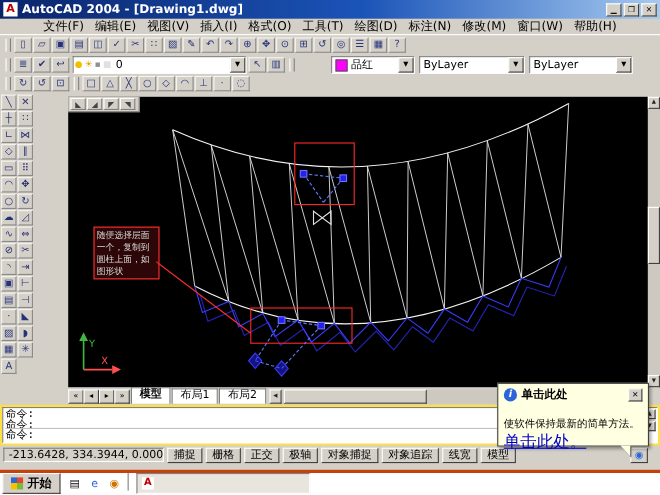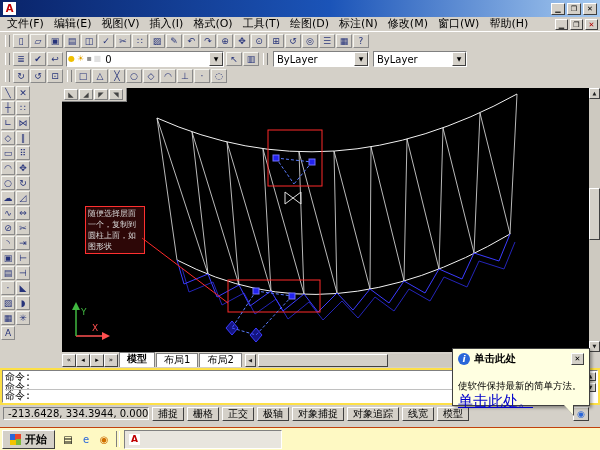--- a/index.html
+++ b/index.html
@@ -10,21 +10,21 @@
             background:linear-gradient(90deg,#0a246a 0%,#1b54b8 55%,#a6caf0 100%);
             display:flex;align-items:center;padding:0 3px;color:#fff;}
   .appicon{width:13px;height:13px;background:#fff;color:#c00000;font-weight:bold;font-size:10px;
            line-height:13px;text-align:center;margin-right:4px;flex:none;}
   .titletext{font-weight:bold;font-size:11px;white-space:nowrap;}
   .wincontrols{margin-left:auto;display:flex;gap:2px;}
   .wbtn{width:14px;height:12px;background:#d4d0c8;border:1px solid;border-color:#fff #404040 #404040 #fff;
         font-size:7px;line-height:10px;text-align:center;color:#000;box-sizing:border-box;}
   
   .menubar{position:absolute;left:0;top:17px;width:100%;height:15px;display:flex;align-items:center;
-           box-sizing:border-box;padding:0 2px;border-bottom:1px solid #fff;overflow:hidden;}
+           box-sizing:border-box;padding:0 2px;border-bottom:1px solid #fff;overflow:hidden;flex-direction:column;}
   .menuitems{display:flex;}
   .menu-item{padding:0 5px;font-size:11px;line-height:14px;white-space:nowrap;}
   .mdi .wbtn{width:13px;height:11px;}
   
   .tbrow{position:absolute;left:0;width:100%;display:flex;align-items:center;box-sizing:border-box;padding-left:2px;}
   .tbrow1{top:32px;height:18px;}
   .tbrow2{top:50px;height:18px;}
   .tbrow3{top:68px;height:16px;}
   .grip{width:3px;height:12px;border-left:1px solid #fff;border-right:1px solid #808080;margin:0 3px;flex:none;}
   .tbgroup{display:flex;align-items:center;}
@@ -107,22 +107,22 @@
   .binfo{flex:none;width:12px;height:12px;border-radius:50%;background:#2a66d9;color:#fff;font-size:9px;
          font-style:italic;font-weight:bold;text-align:center;line-height:12px;}
   .bclose{margin-left:auto;width:13px;height:12px;background:#d4d0c8;border:1px solid;
           border-color:#fff #404040 #404040 #fff;font-size:7px;line-height:10px;text-align:center;
           font-weight:normal;box-sizing:border-box;}
   .bbody{font-size:9.5px;margin-top:14px;line-height:12px;}
   .blink{display:inline-block;font-size:15px;color:#0000cc;text-decoration:underline;cursor:pointer;}
   .btail{position:absolute;right:16px;bottom:-10px;width:0;height:0;border-left:9px solid transparent;
          border-top:10px solid #ffffe1;filter:drop-shadow(1px 1px 0 #404040);}
   
-  .taskbar{position:absolute;left:0;top:427px;width:600px;height:23px;background:#fef9c3;
-           border-top:1px solid #c2410c;display:flex;align-items:center;padding:0 2px;box-sizing:border-box;}
+  .taskbar{position:absolute;left:0;top:427px;width:600px;height:23px;background:#ffffff;
+           border-top:3px solid #c2410c;display:flex;padding:0 2px;box-sizing:border-box;}
   .startbtn{height:19px;display:inline-flex;align-items:center;gap:4px;padding:0 7px;font-weight:bold;
             font-size:11px;background:#d4d0c8;border:1px solid;border-color:#fff #404040 #404040 #fff;
             box-sizing:border-box;flex:none;}
   .flag{width:11px;height:11px;flex:none;
         background:conic-gradient(#e8452c 0 90deg,#7dba38 90deg 180deg,#f3c300 180deg 270deg,#2a66d9 270deg);}
   .qlaunch{display:flex;align-items:center;margin-left:5px;gap:2px;}
   .qbtn{width:16px;height:15px;font-size:10px;line-height:15px;text-align:center;flex:none;}
   .tdivider{width:2px;height:16px;border-left:1px solid #808080;border-right:1px solid #fff;margin:0 4px;flex:none;}
   .taskbtn{width:158px;height:19px;background:#e8e5de;border:1px solid;border-color:#808080 #fff #fff #808080;
            display:inline-flex;align-items:center;gap:3px;padding:0 4px;font-size:10px;white-space:nowrap;
@@ -131,20 +131,21 @@
   .tray{margin-left:auto;height:19px;border:1px solid;border-color:#808080 #fff #fff #808080;
         display:inline-flex;align-items:center;gap:5px;padding:0 7px;font-size:10px;box-sizing:border-box;flex:none;}
 </style>
 </head>
 <body>
 
 <div id="screen" data-name="autocad-window">
 
   <div class="titlebar" data-name="title-bar">
     <span class="appicon" data-name="app-icon">A</span>
+    <span class="titletext" data-name="window-title">AutoCAD 2004 - [Drawing1.dwg]</span>
     <span class="wincontrols" data-name="window-controls">
         <span class="wbtn" data-name="minimize-button">▁</span>
         <span class="wbtn" data-name="restore-button">❐</span>
         <span class="wbtn" data-name="close-button">✕</span>
       </span>
   </div>
 
   <div class="menubar" data-name="menu-bar-row">
     <span class="menuitems" data-name="menu-bar">
         <span class="menu-item" data-name="menu-file">文件(F)</span>
@@ -208,20 +209,25 @@
           <span class="combo-ic" data-name="layer-color-chip" style="color: rgb(224, 224, 224);">■</span>
         </span>
       <span class="combo-val" data-name="layer-combo-value">0</span>
       <span class="combo-btn" data-name="layer-combo-arrow">▼</span>
     </span>
     <span class="tbgroup" data-name="layer-tools-2">
         <span class="tbtn" data-name="make-object-layer-current-icon">↖</span>
         <span class="tbtn" data-name="layer-states-manager-icon">▥</span>
       </span>
     <span class="grip" data-name="toolbar-grip-3"></span>
+    <span class="combo" data-name="color-combo">
+      <span class="swatch" data-name="color-swatch" style="background: rgb(255, 0, 255);"></span>
+      <span class="combo-val" data-name="color-combo-value">品红</span>
+      <span class="combo-btn" data-name="color-combo-arrow">▼</span>
+    </span>
     <span class="combo" data-name="linetype-combo">
       <span class="combo-val" data-name="linetype-combo-value">ByLayer</span>
       <span class="combo-btn" data-name="linetype-combo-arrow">▼</span>
     </span>
     <span class="combo" data-name="lineweight-combo">
       <span class="combo-val" data-name="lineweight-combo-value">ByLayer</span>
       <span class="combo-btn" data-name="lineweight-combo-arrow">▼</span>
     </span>
   </div>
 

